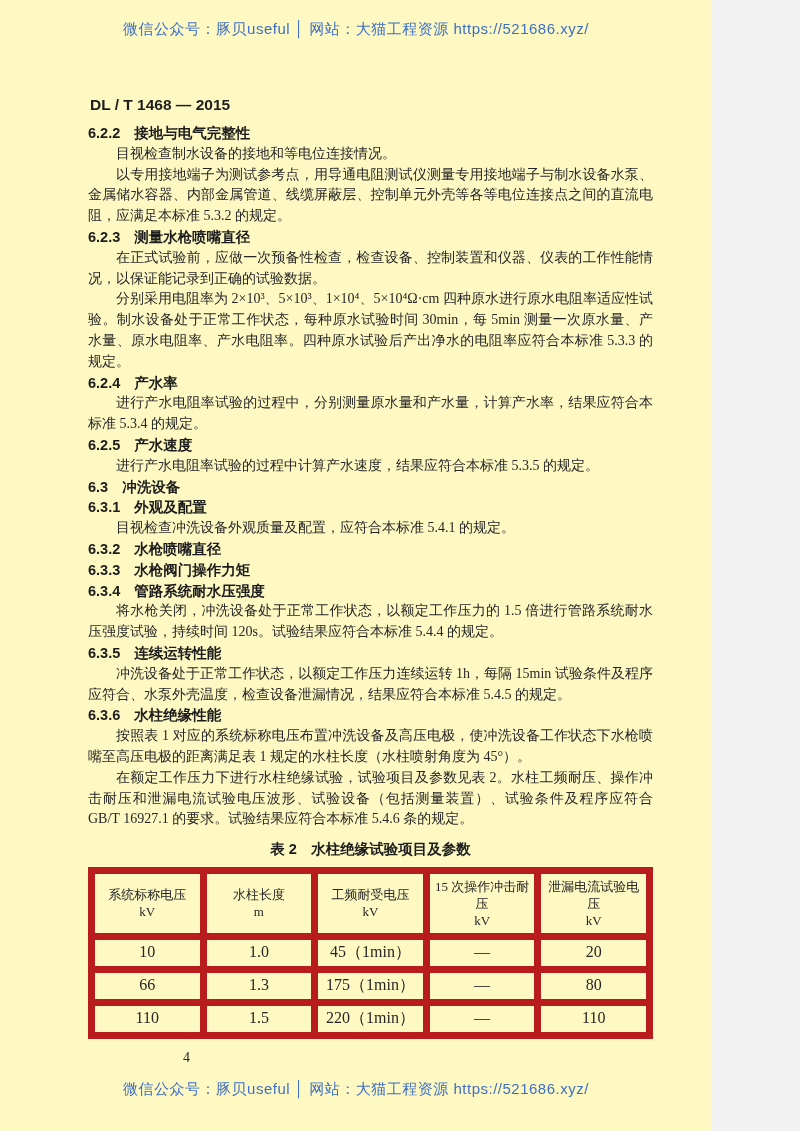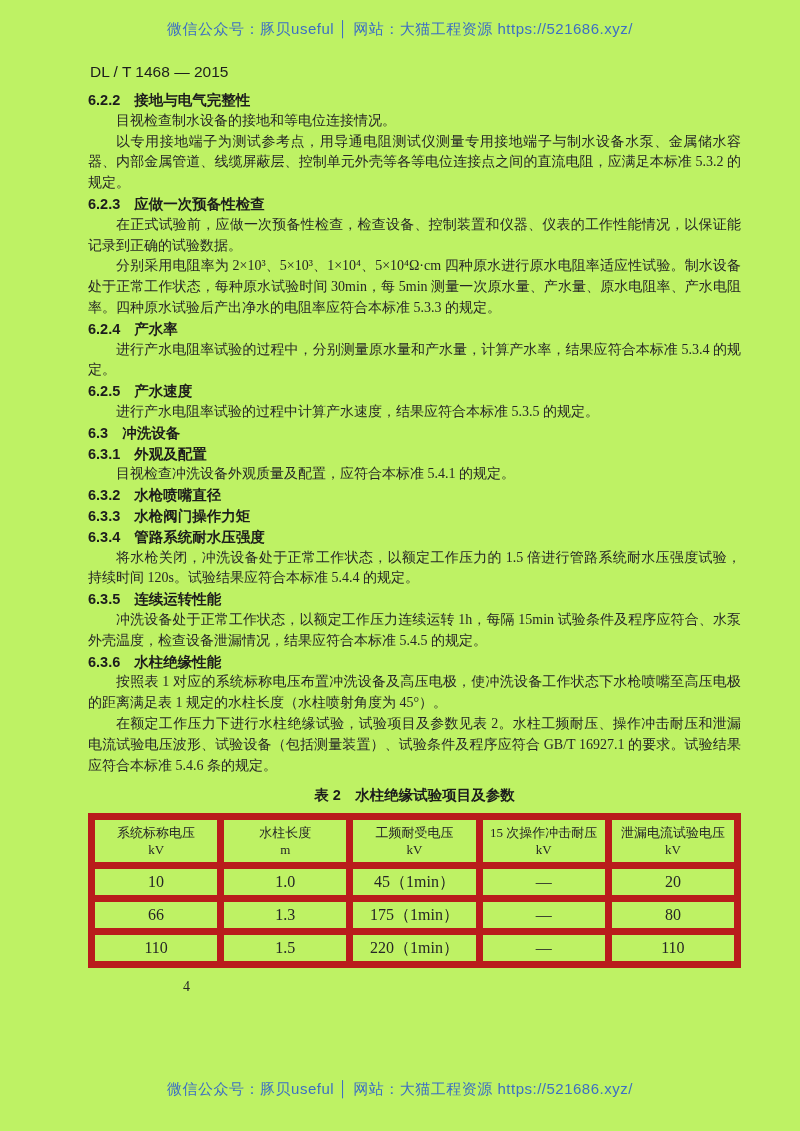--- a/index.html
+++ b/index.html
@@ -3,39 +3,39 @@
 <meta charset="utf-8">
 <style>
   html,body { margin:0; padding:0; }
   body {
     width:800px; height:1131px;
     background:#f2f2f2;
     font-family:"Liberation Serif","DejaVu Serif",serif;
   }
   .page {
     position:relative;
-    width:800px; height:1131px;
-    background:#bef264;
+    width:712px; height:1131px;
+    background:#fef9c3;
     color:#242424;
     overflow:hidden;
   }
   .watermark {
     text-align:center;
     font-family:"Liberation Sans","DejaVu Sans",sans-serif;
     font-size:15px;
     letter-spacing:0.5px;
   }
   .watermark-top { padding-top:20px; }
   .watermark-bottom {
     position:absolute; left:0; right:0; top:1080px;
   }
   .doc-code {
-    margin:24px 0 0 90px;
+    margin:57px 0 0 90px;
     font-family:"Liberation Sans","DejaVu Sans",sans-serif;
-    font-weight:normal;
+    font-weight:bold;
     font-size:15.5px;
     color:#1d1d1d;
   }
   .content {
     margin:9px 59px 0 88px;
     font-size:14px;
     line-height:20.8px;
   }
   .heading {
     font-family:"Liberation Sans","DejaVu Sans",sans-serif;
@@ -98,21 +98,21 @@
   <div class="watermark watermark-top" style="color: rgb(61, 111, 196);">微信公众号：豚贝useful │ 网站：大猫工程资源 https://521686.xyz/</div>
 
   <div class="doc-code">DL / T 1468 — 2015</div>
 
   <main class="content">
 
     <div>
         <div class="heading"><span class="hnum">6.2.2</span><span>接地与电气完整性</span></div>
         <p class="para">目视检查制水设备的接地和等电位连接情况。</p>
         <p class="para">以专用接地端子为测试参考点，用导通电阻测试仪测量专用接地端子与制水设备水泵、金属储水容器、内部金属管道、线缆屏蔽层、控制单元外壳等各等电位连接点之间的直流电阻，应满足本标准 5.3.2 的规定。</p>
-        <div class="heading"><span class="hnum">6.2.3</span><span>应做一次预备性检查</span></div>
+        <div class="heading"><span class="hnum">6.2.3</span><span>测量水枪喷嘴直径</span></div>
         <p class="para">在正式试验前，应做一次预备性检查，检查设备、控制装置和仪器、仪表的工作性能情况，以保证能记录到正确的试验数据。</p>
         <p class="para">分别采用电阻率为 2×10³、5×10³、1×10⁴、5×10⁴Ω·cm 四种原水进行原水电阻率适应性试验。制水设备处于正常工作状态，每种原水试验时间 30min，每 5min 测量一次原水量、产水量、原水电阻率、产水电阻率。四种原水试验后产出净水的电阻率应符合本标准 5.3.3 的规定。</p>
         <div class="heading"><span class="hnum">6.2.4</span><span>产水率</span></div>
         <p class="para">进行产水电阻率试验的过程中，分别测量原水量和产水量，计算产水率，结果应符合本标准 5.3.4 的规定。</p>
         <div class="heading"><span class="hnum">6.2.5</span><span>产水速度</span></div>
         <p class="para">进行产水电阻率试验的过程中计算产水速度，结果应符合本标准 5.3.5 的规定。</p>
         <div class="heading"><span class="hnum">6.3</span><span>冲洗设备</span></div>
         <div class="heading"><span class="hnum">6.3.1</span><span>外观及配置</span></div>
         <p class="para">目视检查冲洗设备外观质量及配置，应符合本标准 5.4.1 的规定。</p>
         <div class="heading"><span class="hnum">6.3.2</span><span>水枪喷嘴直径</span></div>

